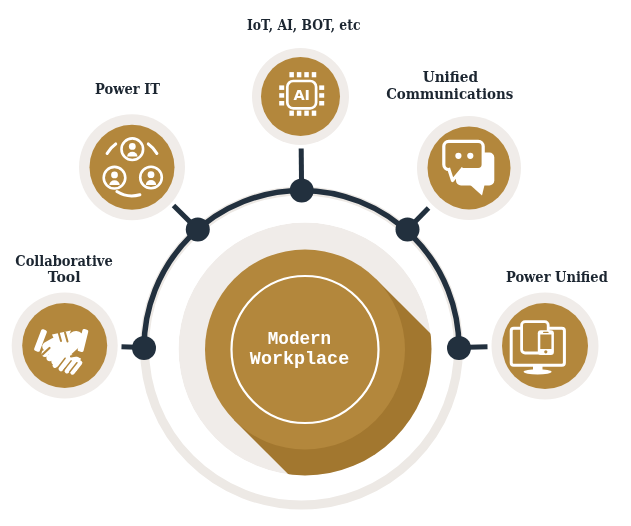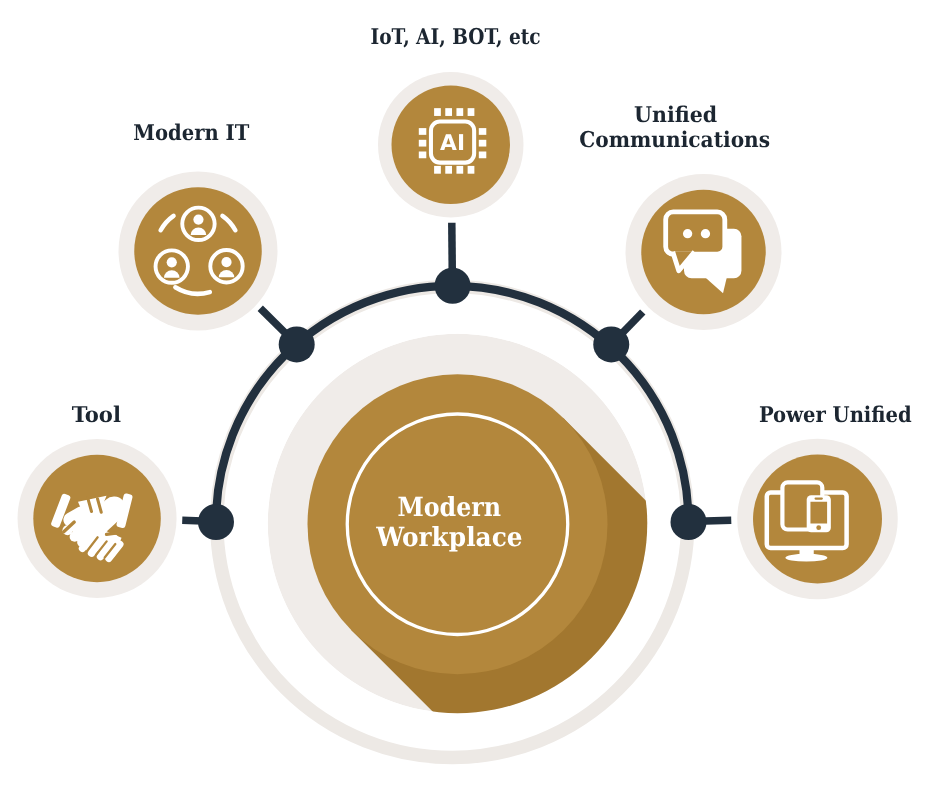--- a/index.html
+++ b/index.html
@@ -146,31 +146,31 @@
       <rect x="521.6" y="321.6" width="26.6" height="31.4" rx="3.5" fill="var(--gold)" stroke="#fff" stroke-width="2.8"></rect>
       <rect x="537.8" y="330.2" width="16.1" height="24.7" rx="3" fill="#fff"></rect>
       <rect x="540.3" y="334.5" width="11.1" height="14.5" fill="var(--gold)"></rect>
       <circle cx="545.8" cy="351.8" r="1.6" fill="var(--gold)"></circle>
       <rect x="543" y="331.7" width="5.6" height="1.4" rx="0.7" fill="var(--gold)"></rect>
     </g>
   </g>
 </svg>
 
 <div class="label" style="left:-86px;top:252.6px;font-size:14.5px;line-height:16px;">
-  <br><span style="transform:scaleX(1.08)">Tool</span>
+  <span>Collaborative</span><br><span style="transform:scaleX(1.08)">Tool</span>
 </div>
 <div class="label" style="left:-22.5px;top:80.5px;font-size:14.5px;line-height:16px;">
-  <span>Modern IT</span>
+  <span>Power IT</span>
 </div>
 <div class="label" style="left:153.9px;top:16.5px;font-size:14.5px;line-height:16px;">
   <span style="transform:scaleX(0.95)">IoT, AI, BOT, etc</span>
 </div>
 <div class="label" style="left:300px;top:68.3px;font-size:14.5px;line-height:17px;">
   <span style="transform:scaleX(1.05)">Unified</span><br><span style="transform:scaleX(1.03)">Communications</span>
 </div>
 <div class="label" style="left:406.9px;top:268.7px;font-size:14.5px;line-height:16px;">
   <span>Power Unified</span>
 </div>
 
-<div class="center-label" style="left:149.5px;top:329.3px;font-size:17.6px;line-height:20px;">
+<div class="center-label" style="left:149.5px;top:329.3px;font-size:17.6px;line-height:20px;font-family:Liberation Mono, monospace;">
   <span>Modern</span><br>
   <span style="transform:scaleX(1.045)">Workplace</span>
 </div>
 
 </body></html>

